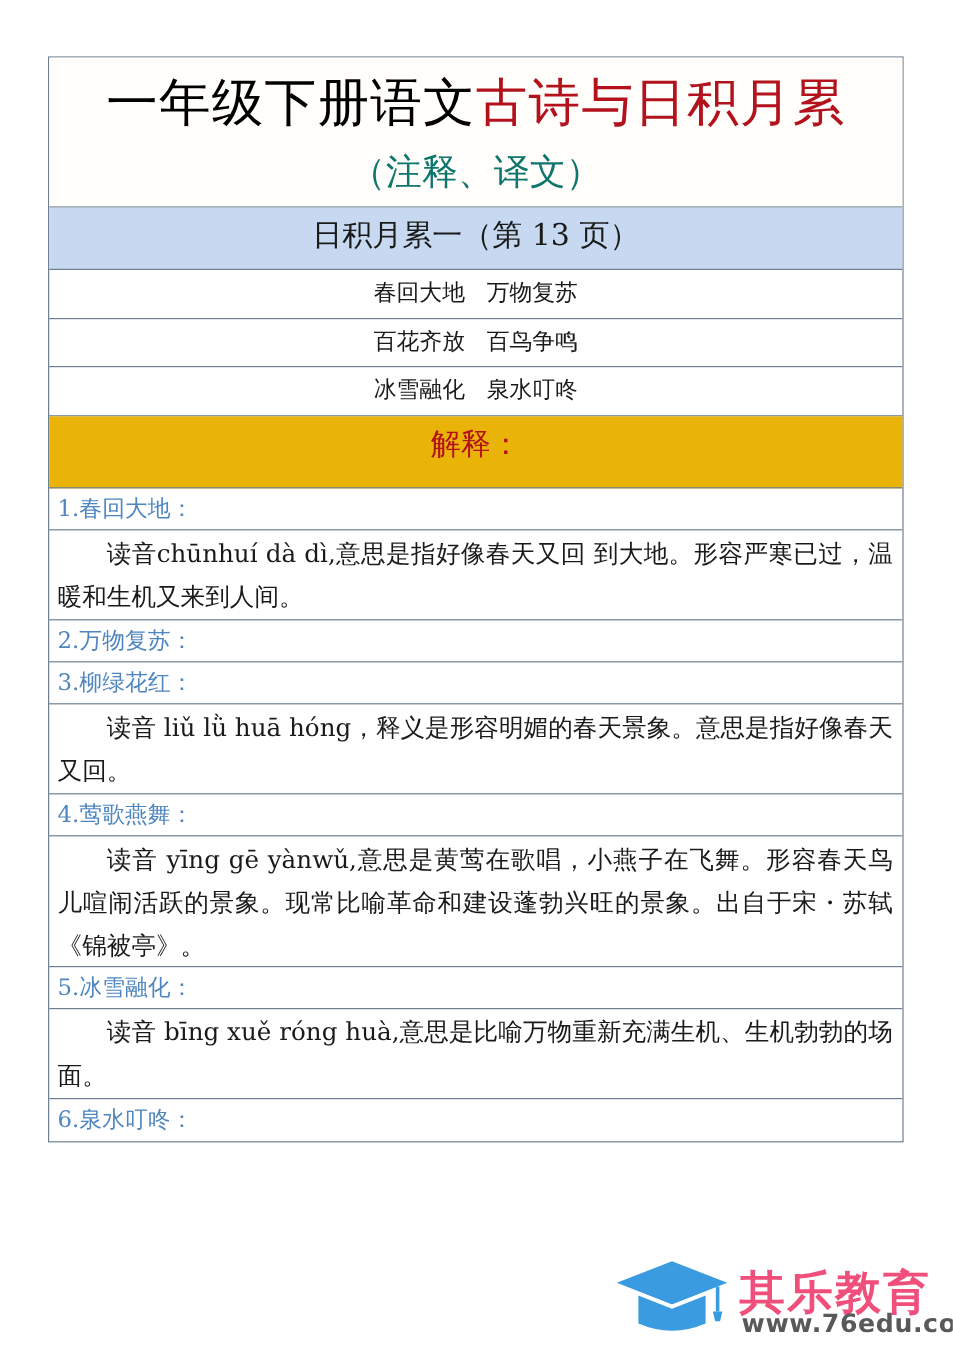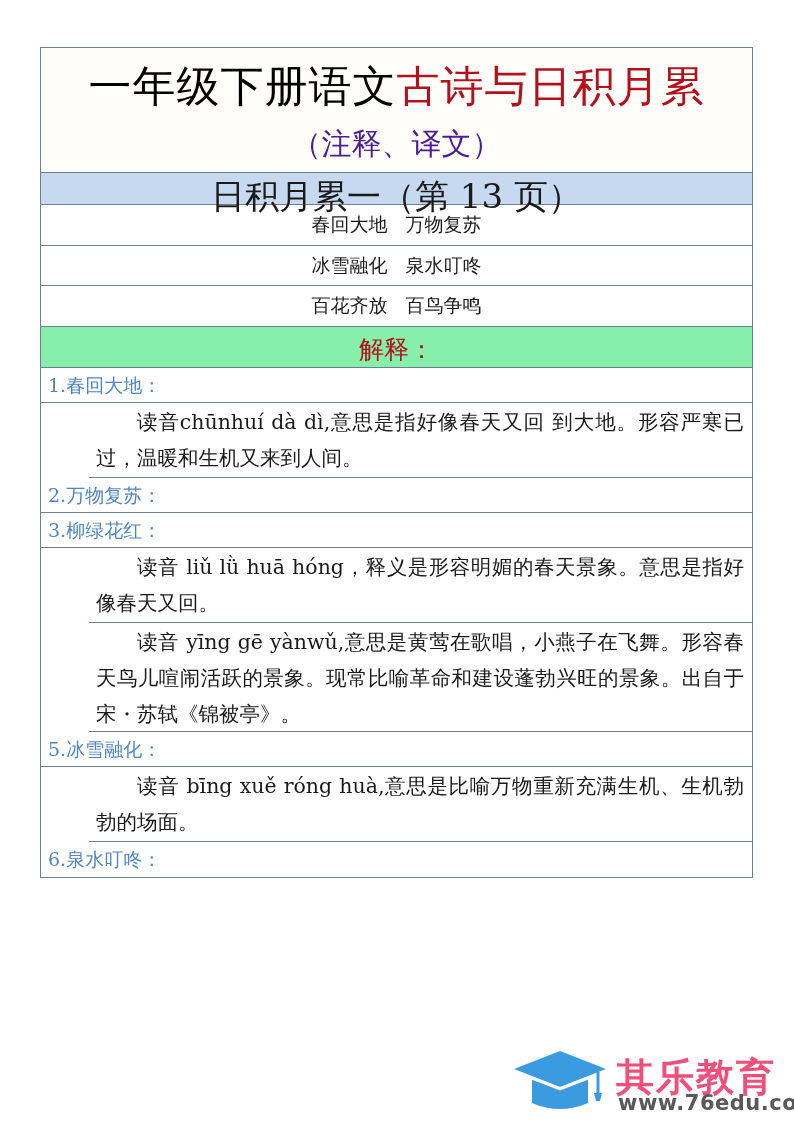--- a/index.html
+++ b/index.html
@@ -32,62 +32,61 @@
       font-size: 43px;
       line-height: 60px;
       letter-spacing: 1px;
       white-space: nowrap;
     }
     .title-blue { color: #000000; }
     .title-red { color: #b3121d; margin-top: 16px; }
     .subtitle-line {
       font-size: 30px;
       line-height: 44px;
-      color: #4c1d95;
+      color: #0f766e;
       margin-top: 6px;
     }
     .section-head {
-      height: 32px;
+      height: 52px;
       background: #c6d9f0;
       text-align: center;
-      font-size: 34px;
+      font-size: 25px;
       line-height: 46px;
       color: #1a1a1a;
     }
     .phrase-row {
       height: 40.5px;
       text-align: center;
       font-size: 19px;
       line-height: 39px;
       color: #1a1a1a;
       white-space: pre;
     }
     .explain-head {
-      height: 41px;
-      background: #86efac;
+      height: 60px;
+      background: #eab308;
       text-align: center;
       font-size: 25px;
       line-height: 46px;
       color: #b3121d;
     }
     .term-label {
       height: 35px;
       font-size: 19px;
       line-height: 35px;
       color: #4f86c0;
       padding-left: 7px;
     }
     .term-body {
       font-size: 20.5px;
       line-height: 36px;
       color: #1a1a1a;
       padding: 1px 8px 2px 7px;
       text-indent: 2em;
       text-align: justify;
-      margin-left: 48px;
     }
     .body-h2 { height: 75px; }
     .body-h3 { height: 109px; }
 
     .logo {
       position: absolute;
       left: 510px; top: 1043px;
       width: 284px; height: 75px;
     }
     .logo-cap {
@@ -125,33 +124,34 @@
   <div class="row title-row">
     <div class="title-line">
       <span class="title-blue">一年级下册语文</span><span class="title-red">古诗与日积月累</span>
     </div>
     <div class="subtitle-line">（注释、译文）</div>
   </div>
 
   <div class="row section-head">日积月累一（第 13 页）</div>
 
   <div class="row phrase-row">春回大地   万物复苏</div>
+  <div class="row phrase-row">百花齐放   百鸟争鸣</div>
   <div class="row phrase-row">冰雪融化   泉水叮咚</div>
-  <div class="row phrase-row">百花齐放   百鸟争鸣</div>
 
   <div class="row explain-head">解释：</div>
 
   <div class="row term-label">1.春回大地：</div>
   <div class="row term-body body-h2">读音chūnhuí dà dì,意思是指好像春天又回 到大地。形容严寒已过，温暖和生机又来到人间。</div>
 
   <div class="row term-label">2.万物复苏：</div>
 
   <div class="row term-label">3.柳绿花红：</div>
   <div class="row term-body body-h2"> 读音 liǔ lǜ huā hóng，释义是形容明媚的春天景象。意思是指好像春天又回。</div>
 
+  <div class="row term-label">4.莺歌燕舞：</div>
   <div class="row term-body body-h3">读音 yīng gē yànwǔ,意思是黄莺在歌唱，小燕子在飞舞。形容春天鸟儿喧闹活跃的景象。现常比喻革命和建设蓬勃兴旺的景象。出自于宋・苏轼《锦被亭》。</div>
 
   <div class="row term-label">5.冰雪融化：</div>
   <div class="row term-body body-h2">读音 bīng xuě róng huà,意思是比喻万物重新充满生机、生机勃勃的场面。</div>
 
   <div class="row term-label">6.泉水叮咚：</div>
 </div>
 
 <div class="logo">
   <svg class="logo-cap" viewBox="0 0 100 64">

